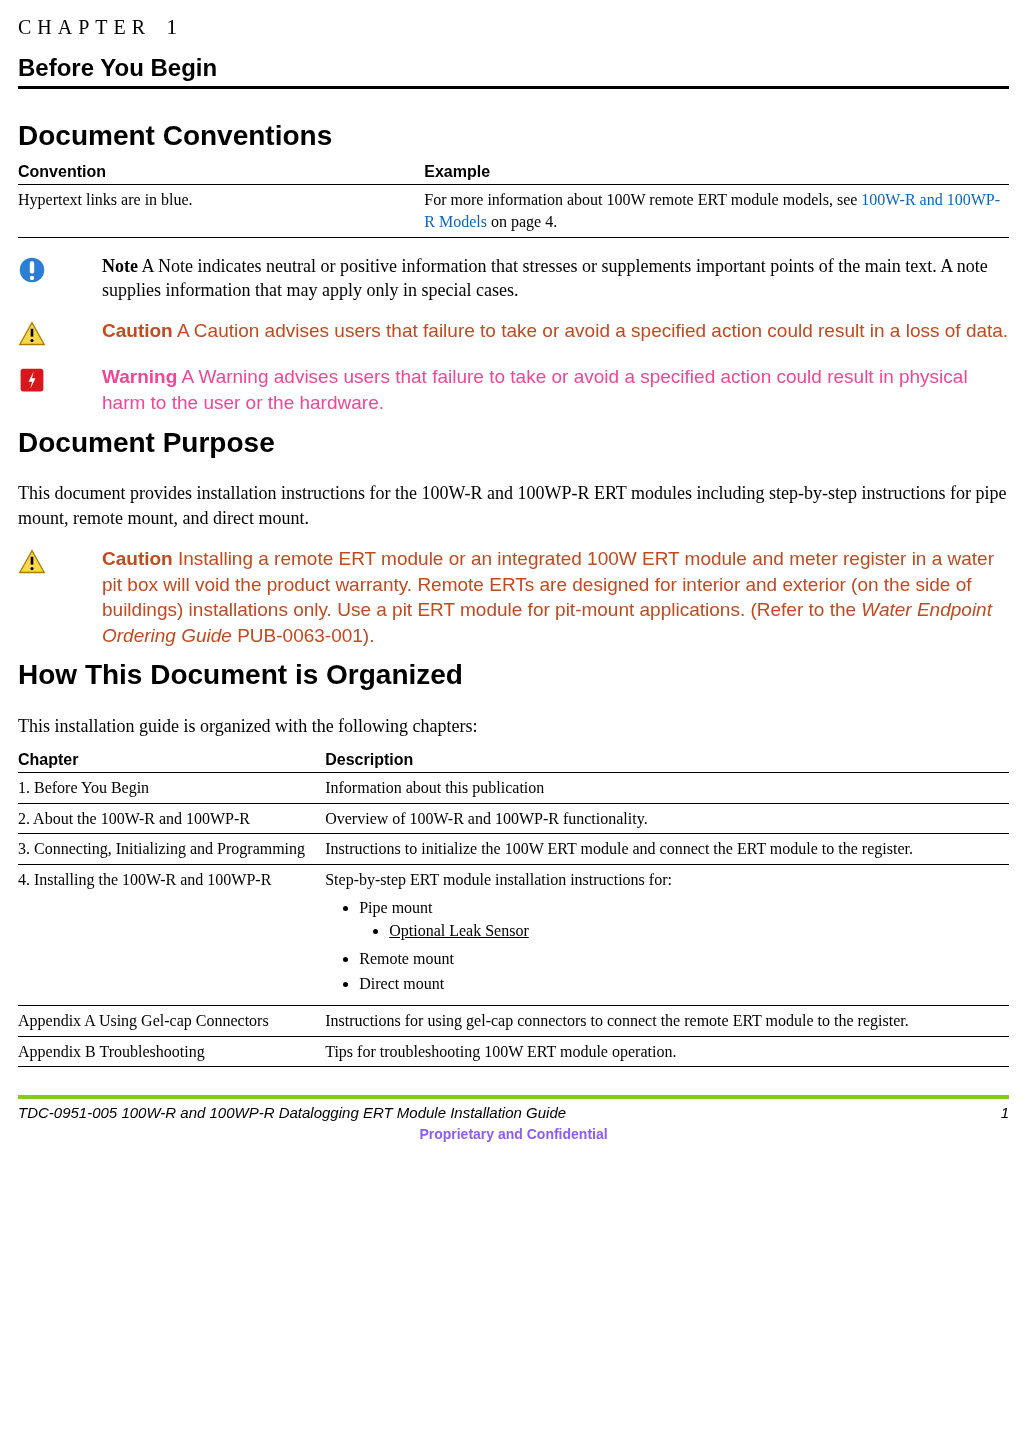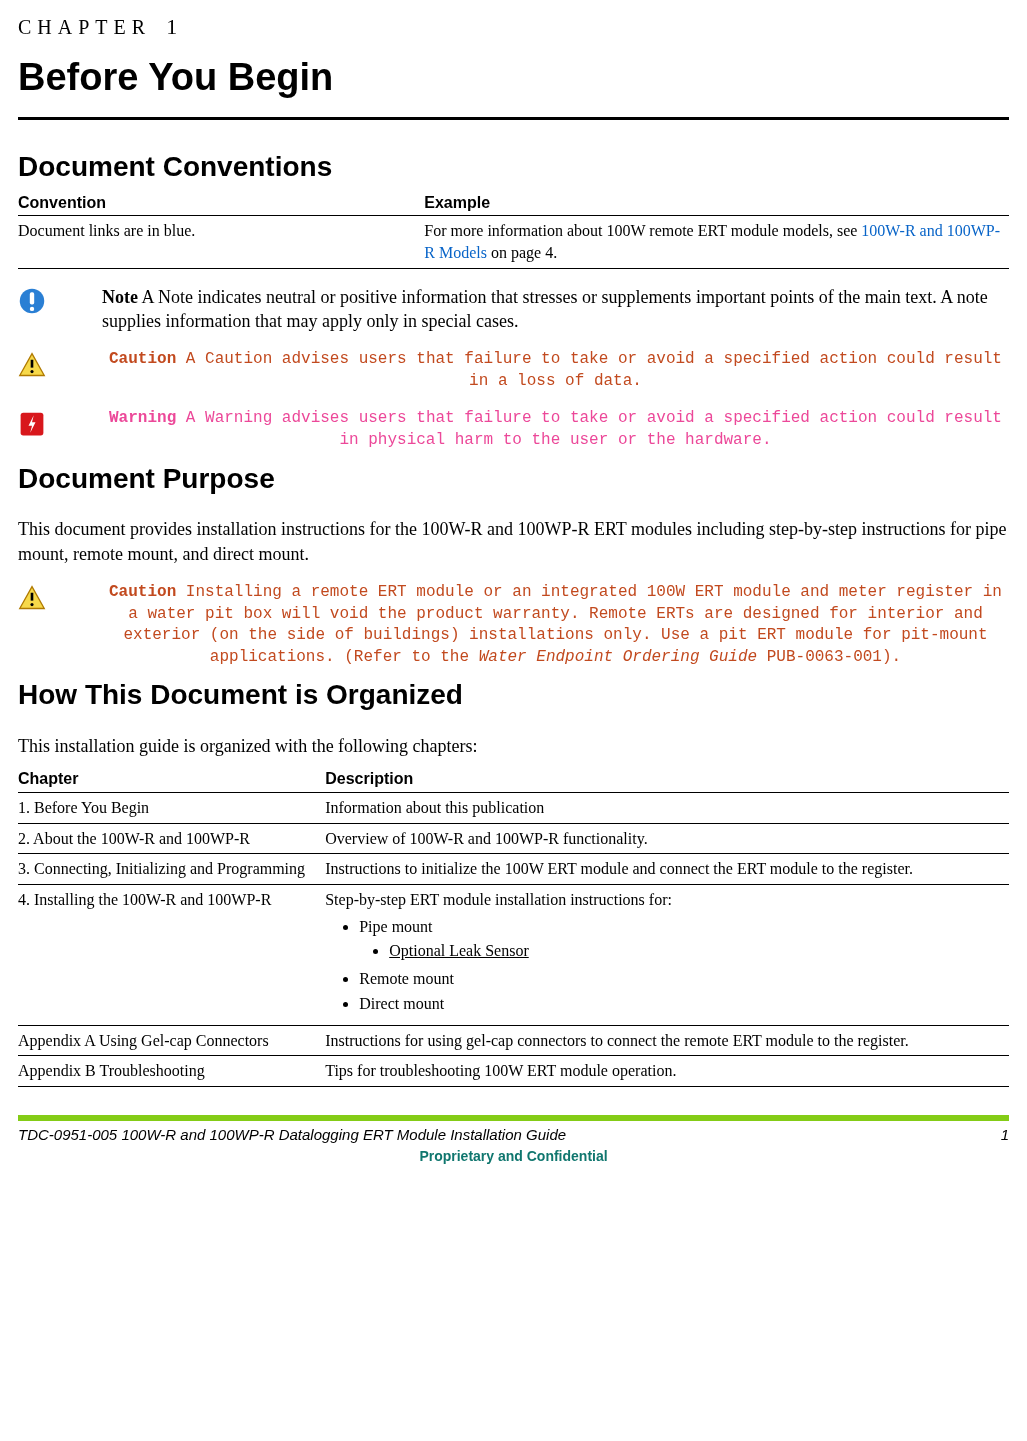--- a/index.html
+++ b/index.html
@@ -16,22 +16,22 @@
   .chapter-label {
     font-family: "Times New Roman", serif;
     letter-spacing: 6px;
     font-size: 20px;
     margin-bottom: 10px;
   }
   .chapter-label .num { letter-spacing: 0; font-size: 22px; margin-left: 4px; }
   h1.page-title {
     font-family: Arial, Helvetica, sans-serif;
     font-weight: bold;
-    font-size: 38px;
-    margin-bottom: 14px;
+    font-size: 24px;
+    margin-bottom: 2px;
   }
   .thick-rule { border: none; border-top: 3.5px solid #000; margin-bottom: 28px; }
   h2.section {
     font-family: Arial, Helvetica, sans-serif;
     font-weight: bold;
     font-size: 28px;
     margin: 6px 0 4px 0;
   }
   table.conv { width: 100%; border-collapse: collapse; font-size: 16px; }
   table.conv th {
@@ -55,45 +55,45 @@
     margin: 16px 0 8px 0;
     align-items: flex-start;
   }
   .callout .icon {
     flex: 0 0 56px;
     display: flex;
     justify-content: flex-start;
     padding-top: 2px;
   }
   .callout .text { flex: 1; font-size: 18px; line-height: 1.35; }
-  .callout .text.arial { font-family: Liberation Mono, monospace; font-size: 16px; text-align: center; }
+  .callout .text.arial { font-family: Liberation Sans, sans-serif; font-size: 19px; }
   .calltag { font-weight: bold; margin-top: 45px; }
   .caution-color { color: #c24a1f; }
   .warn-color { color: #ec4899; }
   .body-para { font-size: 18px; margin: 20px 0 8px 0; }
   ul.bullets { list-style: disc; margin: 4px 0 4px 34px; }
   ul.bullets li { padding: 2px 0; }
   ul.bullets ul { list-style: disc; margin-left: 30px; text-decoration: underline; }
   .italic { font-style: italic; }
   .footer {
     margin-top: 28px;
-    border-top: 6px solid #84cc16;
+    border-top: 4px solid #84cc16;
     padding-top: 4px;
     font-style: italic;
     font-family: Arial, Helvetica, sans-serif;
     font-size: 15px;
     display: flex;
     justify-content: space-between;
   }
   .footer-sub {
     text-align: center;
     font-family: Arial, Helvetica, sans-serif;
     font-size: 14px;
     font-weight: bold;
-    color: #0f766e;
+    color: #8b5cf6;
     margin-top: 2px;
   }
   svg.ico { width: 28px; height: 28px; }
 </style>
 </head>
 <body>
 
 <div class="chapter-label">
   <span>CHAPTER</span>
   <span class="num">1</span>
@@ -105,21 +105,21 @@
 <h2 class="section">Document Conventions</h2>
 <table class="conv">
   <thead>
     <tr>
       <th>Convention</th>
       <th>Example</th>
     </tr>
   </thead>
   <tbody>
     <tr>
-      <td class="conv-col">Document links are in blue.</td>
+      <td class="conv-col">Hypertext links are in blue.</td>
       <td>
         <span>For more information about 100W remote ERT module models, see </span><a class="hyperlink" href="#">100W-R and 100WP-R Models</a><span> on page 4.</span>
       </td>
     </tr>
   </tbody>
 </table>
 
 <div class="callout">
   <div class="icon">
     <svg class="ico" viewBox="0 0 32 32">

